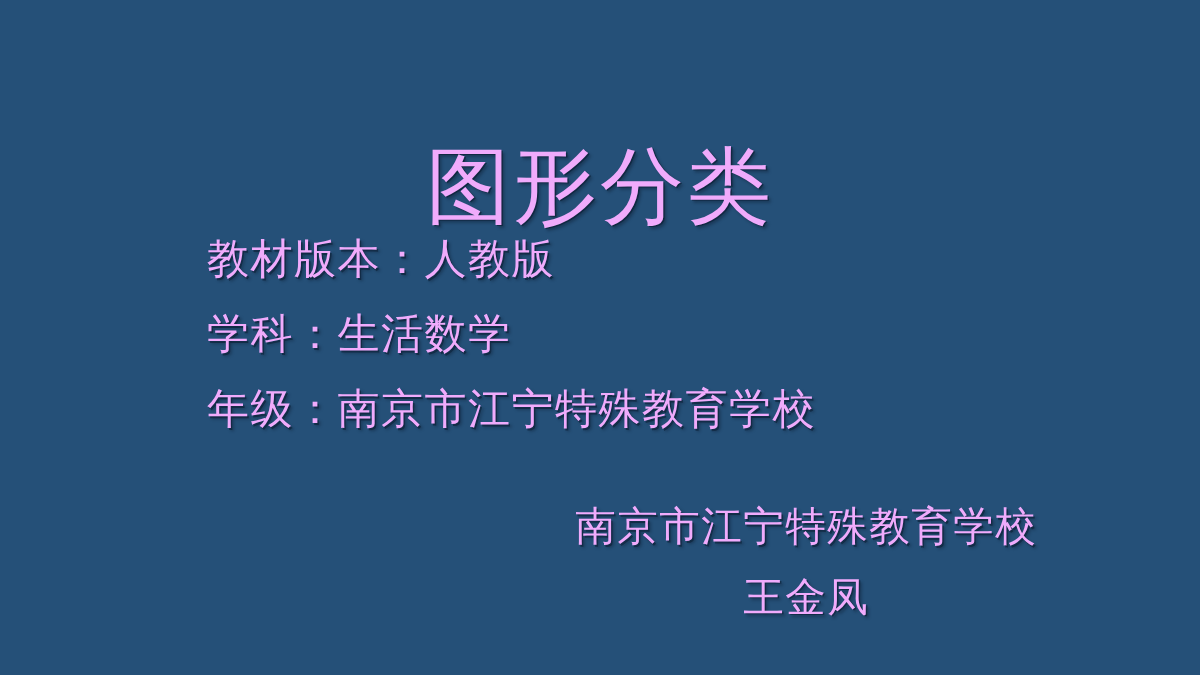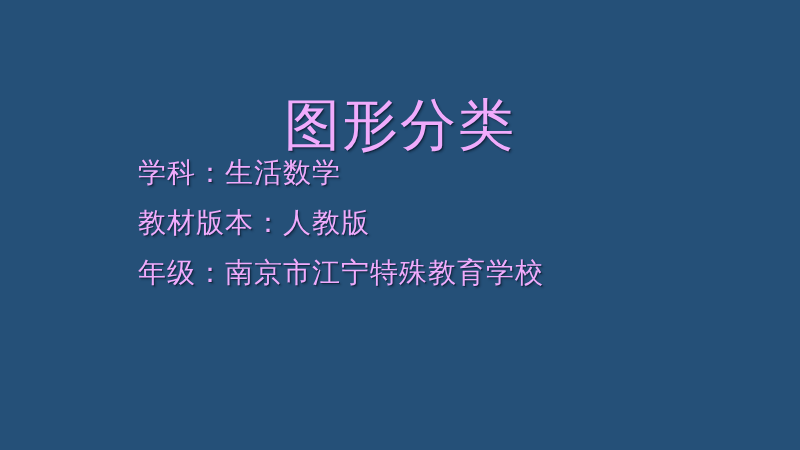--- a/index.html
+++ b/index.html
@@ -72,19 +72,23 @@
   }
 </style>
 </head>
 <body>
 
 <div id="slide">
 
   <h1 id="slide-title" class="txt">图形分类</h1>
 
   <div id="meta-block">
+    <div class="meta-line txt">教材版本：人教版</div>
     <div class="meta-line txt">学科：生活数学</div>
-    <div class="meta-line txt">教材版本：人教版</div>
     <div class="meta-line txt">年级：南京市江宁特殊教育学校</div>
   </div>
 
+  <div id="credit-block">
+    <div class="credit-line txt">南京市江宁特殊教育学校</div>
+    <div class="credit-line txt">王金凤</div>
+  </div>
 
 </div>
 
 </body></html>

